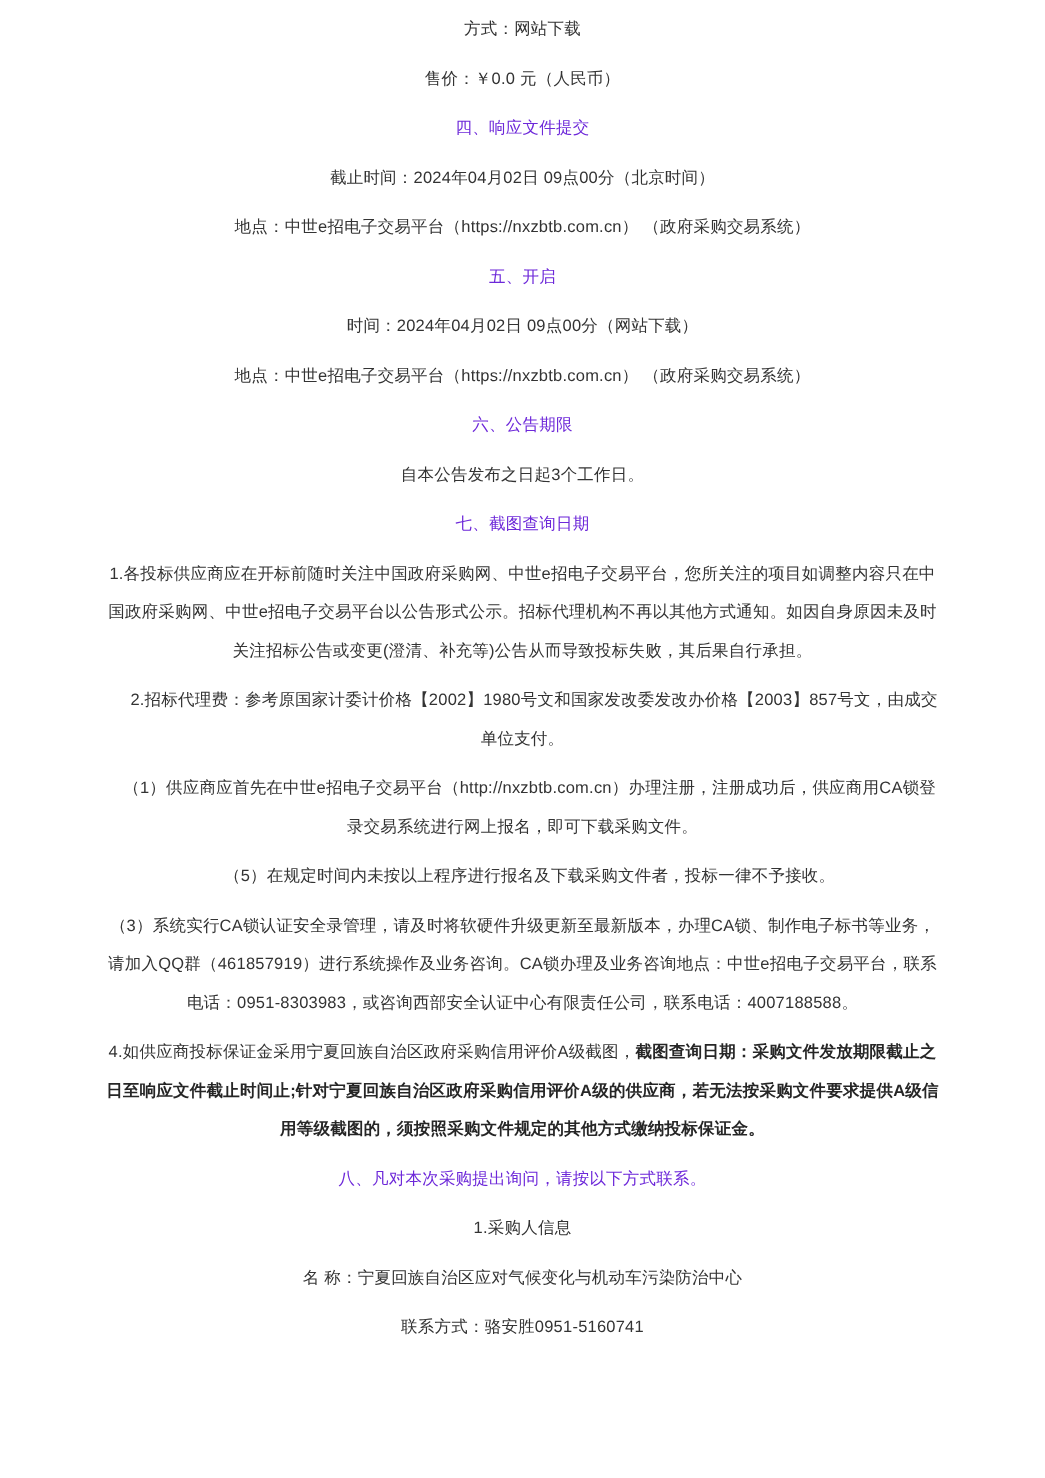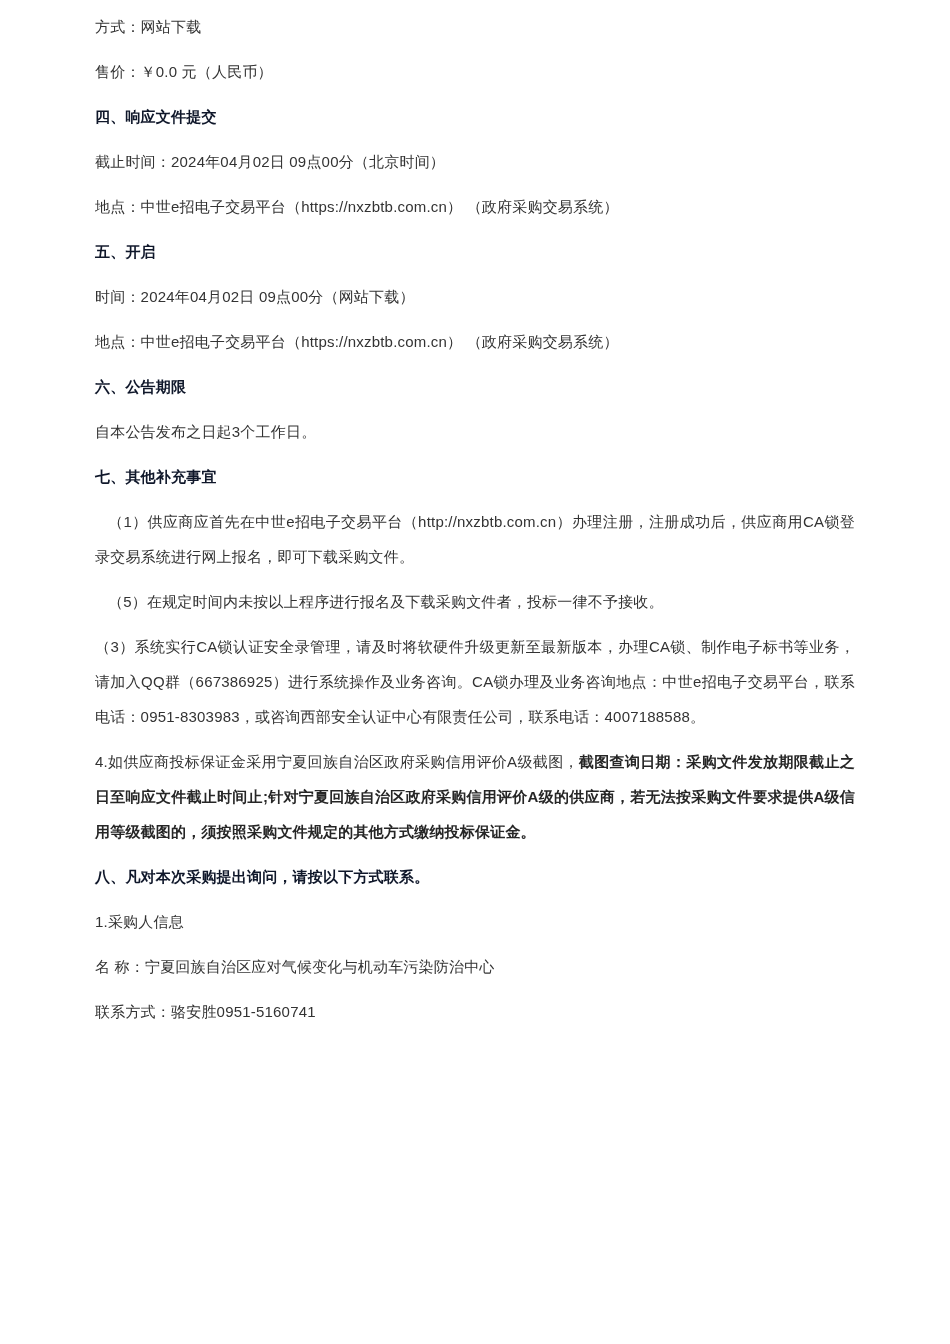--- a/index.html
+++ b/index.html
@@ -19,24 +19,25 @@
     width: 950px;
     padding: 9px 95px 0 95px;
     font-size: 15px;
     line-height: 35px;
     text-align: justify;
     text-justify: inter-ideograph;
     letter-spacing: 0.2px;
   }
   .doc p {
     margin: 0 0 10px 0;
+    text-align: center;
   }
   .heading {
-    font-weight: 700;
-    color: #0f172a;
+    font-weight: 400;
+    color: #6d28d9;
     text-align: left;
   }
   .bold-part {
     font-weight: 700;
     color: #262626;
   }
   .indent-1 { text-indent: 21px; }   
   .indent-2 { text-indent: 13px; }   
   .single { text-align: left; }
 </style>
@@ -58,30 +59,32 @@
   <p class="heading">五、开启</p>
 
   <p class="single">时间：2024年04月02日 09点00分（网站下载）</p>
 
   <p class="single">地点：中世e招电子交易平台（https://nxzbtb.com.cn） （政府采购交易系统）</p>
 
   <p class="heading">六、公告期限</p>
 
   <p class="single">自本公告发布之日起3个工作日。</p>
 
-  <p class="heading">七、其他补充事宜</p>
+  <p class="heading">七、截图查询日期</p>
 
+  <p>1.各投标供应商应在开标前随时关注中国政府采购网、中世e招电子交易平台，您所关注的项目如调整内容只在中国政府采购网、中世e招电子交易平台以公告形式公示。招标代理机构不再以其他方式通知。如因自身原因未及时关注招标公告或变更(澄清、补充等)公告从而导致投标失败，其后果自行承担。</p>
 
+  <p class="indent-1">2.招标代理费：参考原国家计委计价格【2002】1980号文和国家发改委发改办价格【2003】857号文，由成交单位支付。</p>
 
 
   <p class="indent-2">（1）供应商应首先在中世e招电子交易平台（http://nxzbtb.com.cn）办理注册，注册成功后，供应商用CA锁登录交易系统进行网上报名，即可下载采购文件。</p>
 
   <p class="indent-2">（5）在规定时间内未按以上程序进行报名及下载采购文件者，投标一律不予接收。</p>
 
-  <p>（3）系统实行CA锁认证安全录管理，请及时将软硬件升级更新至最新版本，办理CA锁、制作电子标书等业务，请加入QQ群（667386925）进行系统操作及业务咨询。CA锁办理及业务咨询地点：中世e招电子交易平台，联系电话：0951-8303983，或咨询西部安全认证中心有限责任公司，联系电话：4007188588。</p>
+  <p>（3）系统实行CA锁认证安全录管理，请及时将软硬件升级更新至最新版本，办理CA锁、制作电子标书等业务，请加入QQ群（461857919）进行系统操作及业务咨询。CA锁办理及业务咨询地点：中世e招电子交易平台，联系电话：0951-8303983，或咨询西部安全认证中心有限责任公司，联系电话：4007188588。</p>
 
   <p>
     <span>4.如供应商投标保证金采用宁夏回族自治区政府采购信用评价A级截图，</span><span class="bold-part">截图查询日期：采购文件发放期限截止之日至响应文件截止时间止;针对宁夏回族自治区政府采购信用评价A级的供应商，若无法按采购文件要求提供A级信用等级截图的，须按照采购文件规定的其他方式缴纳投标保证金。</span>
   </p>
 
   <p class="heading">八、凡对本次采购提出询问，请按以下方式联系。</p>
 
   <p class="single">1.采购人信息</p>
 
   <p class="single">名 称：宁夏回族自治区应对气候变化与机动车污染防治中心</p>

